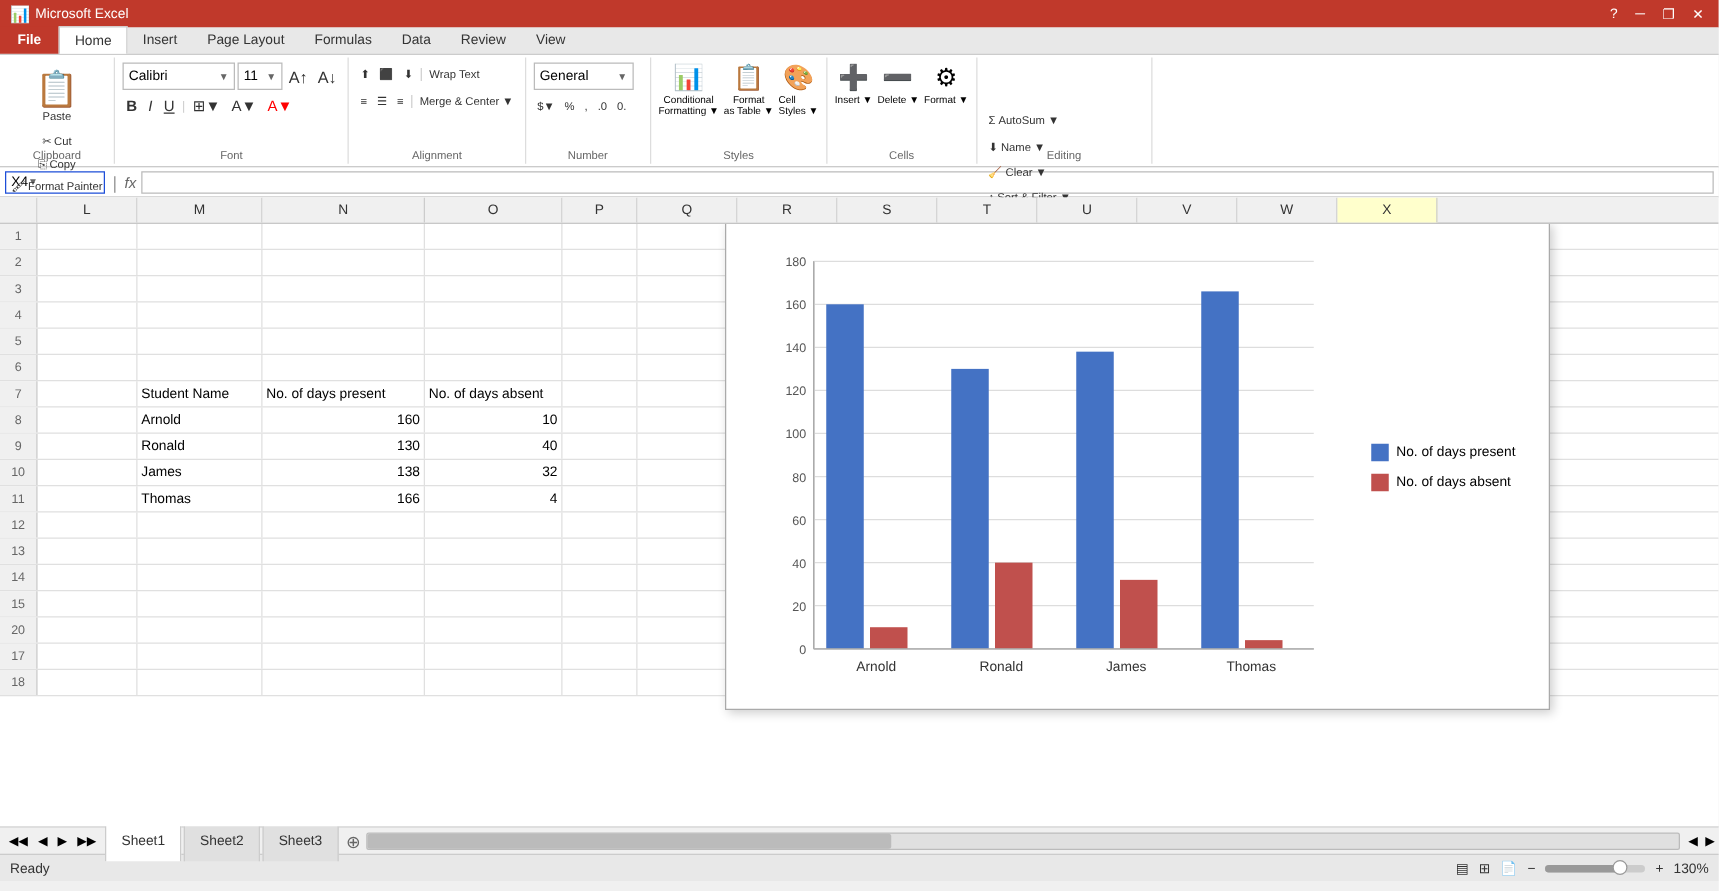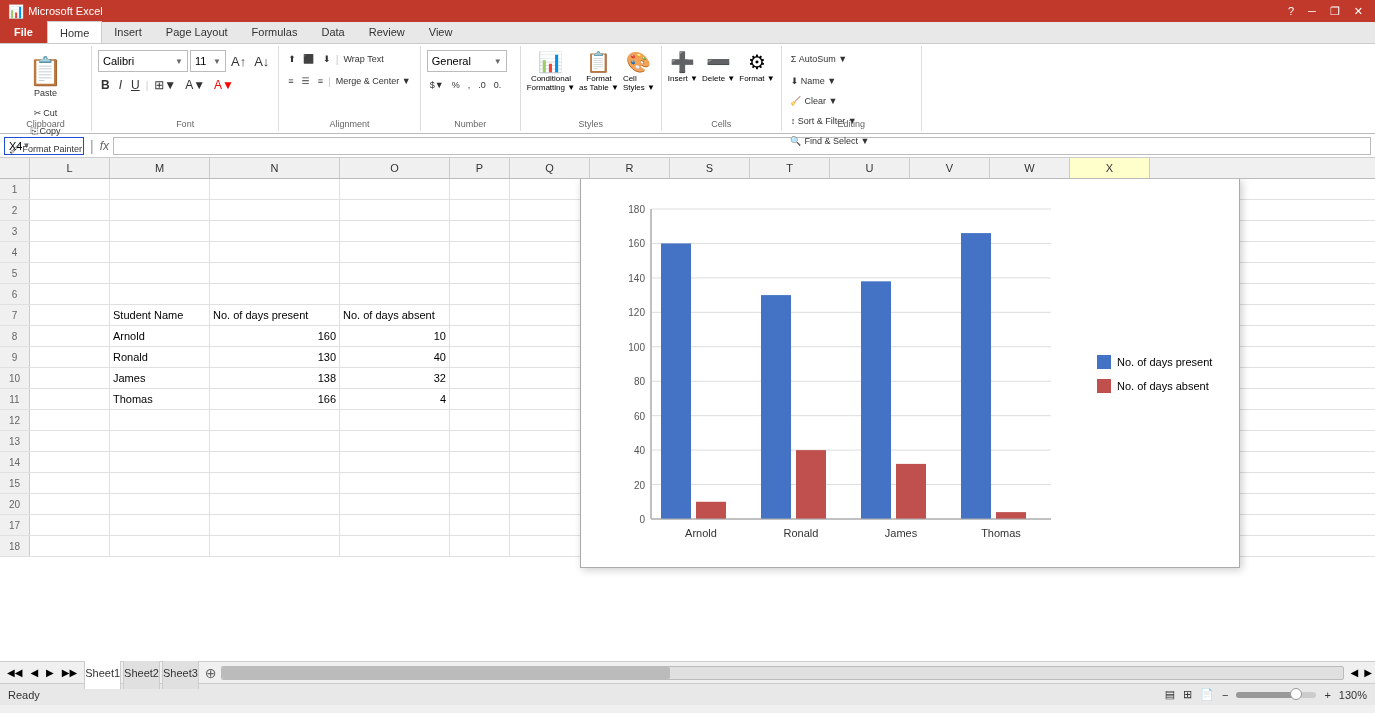--- a/index.html
+++ b/index.html
@@ -197,21 +197,21 @@
       padding: 0 3px;
       height: 20px;
       cursor: cell;
       overflow: hidden;
       white-space: nowrap;
     }
     .sheet-tab {
       background: #e0e0e0;
       border: 1px solid #ccc;
       border-bottom: none;
-      padding: 2px 0;
+      padding: 2px 12px;
       font-size: 11px;
       cursor: pointer;
       height: 33px;
       display: flex;
       align-items: center;
       color: #333;
       margin-right: 2px;
     }
     .sheet-tab.active {
       background: white;
@@ -434,21 +434,21 @@
         <div style="display:flex;flex-direction:column;align-items:center;cursor:pointer;">
           <span style="font-size:20px;">⚙</span>
           <span style="font-size:8px;">Format ▼</span>
         </div>
       </div>
     </div>
     <div class="ribbon-group-label">Cells</div>
   </div>
 
   <div class="ribbon-group" style="min-width:140px;">
-    <div class="ribbon-group-content" style="flex-direction:column;width:100%;">
+    <div class="ribbon-group-content" style="flex-direction:column;width:100%;margin-top:37px;">
       <div style="display:flex;gap:4px;margin-bottom:2px;">
         <div class="ribbon-btn-small">Σ AutoSum ▼</div>
       </div>
       <div class="ribbon-btn-small">⬇ Name ▼</div>
       <div class="ribbon-btn-small">🧹 Clear ▼</div>
       <div class="ribbon-btn-small">↕ Sort &amp; Filter ▼</div>
       <div class="ribbon-btn-small">🔍 Find &amp; Select ▼</div>
     </div>
     <div class="ribbon-group-label">Editing</div>
   </div>

